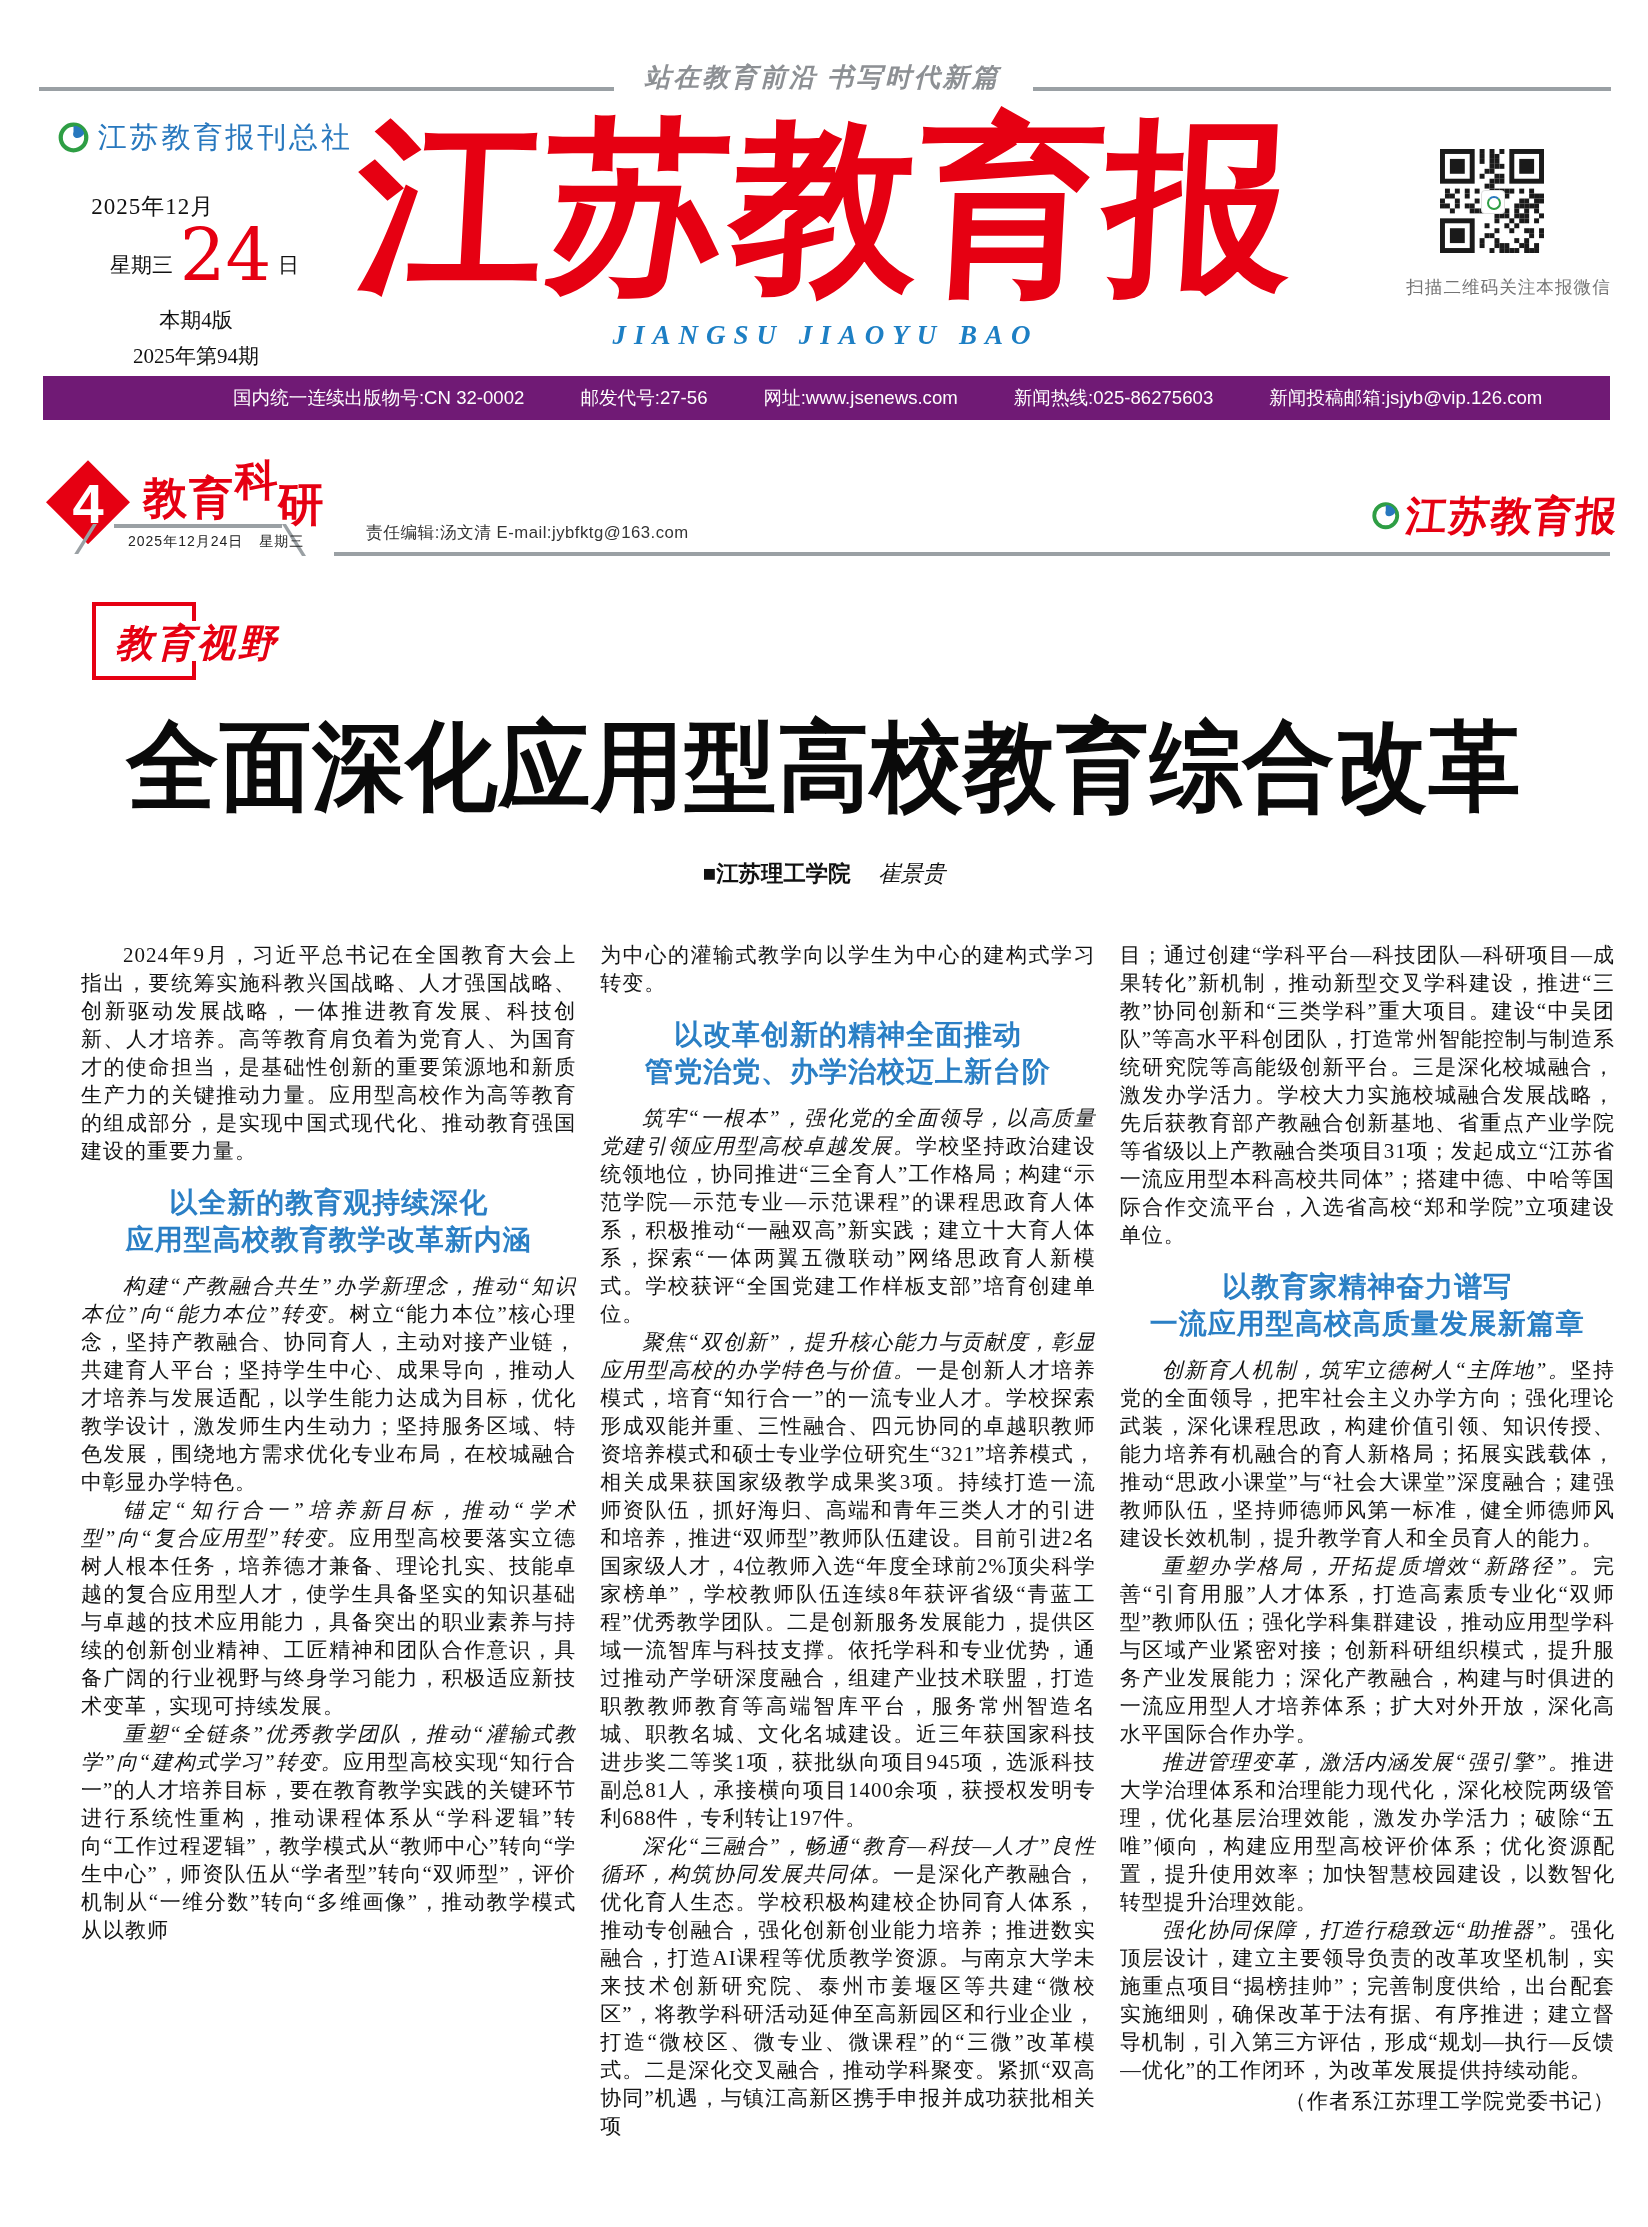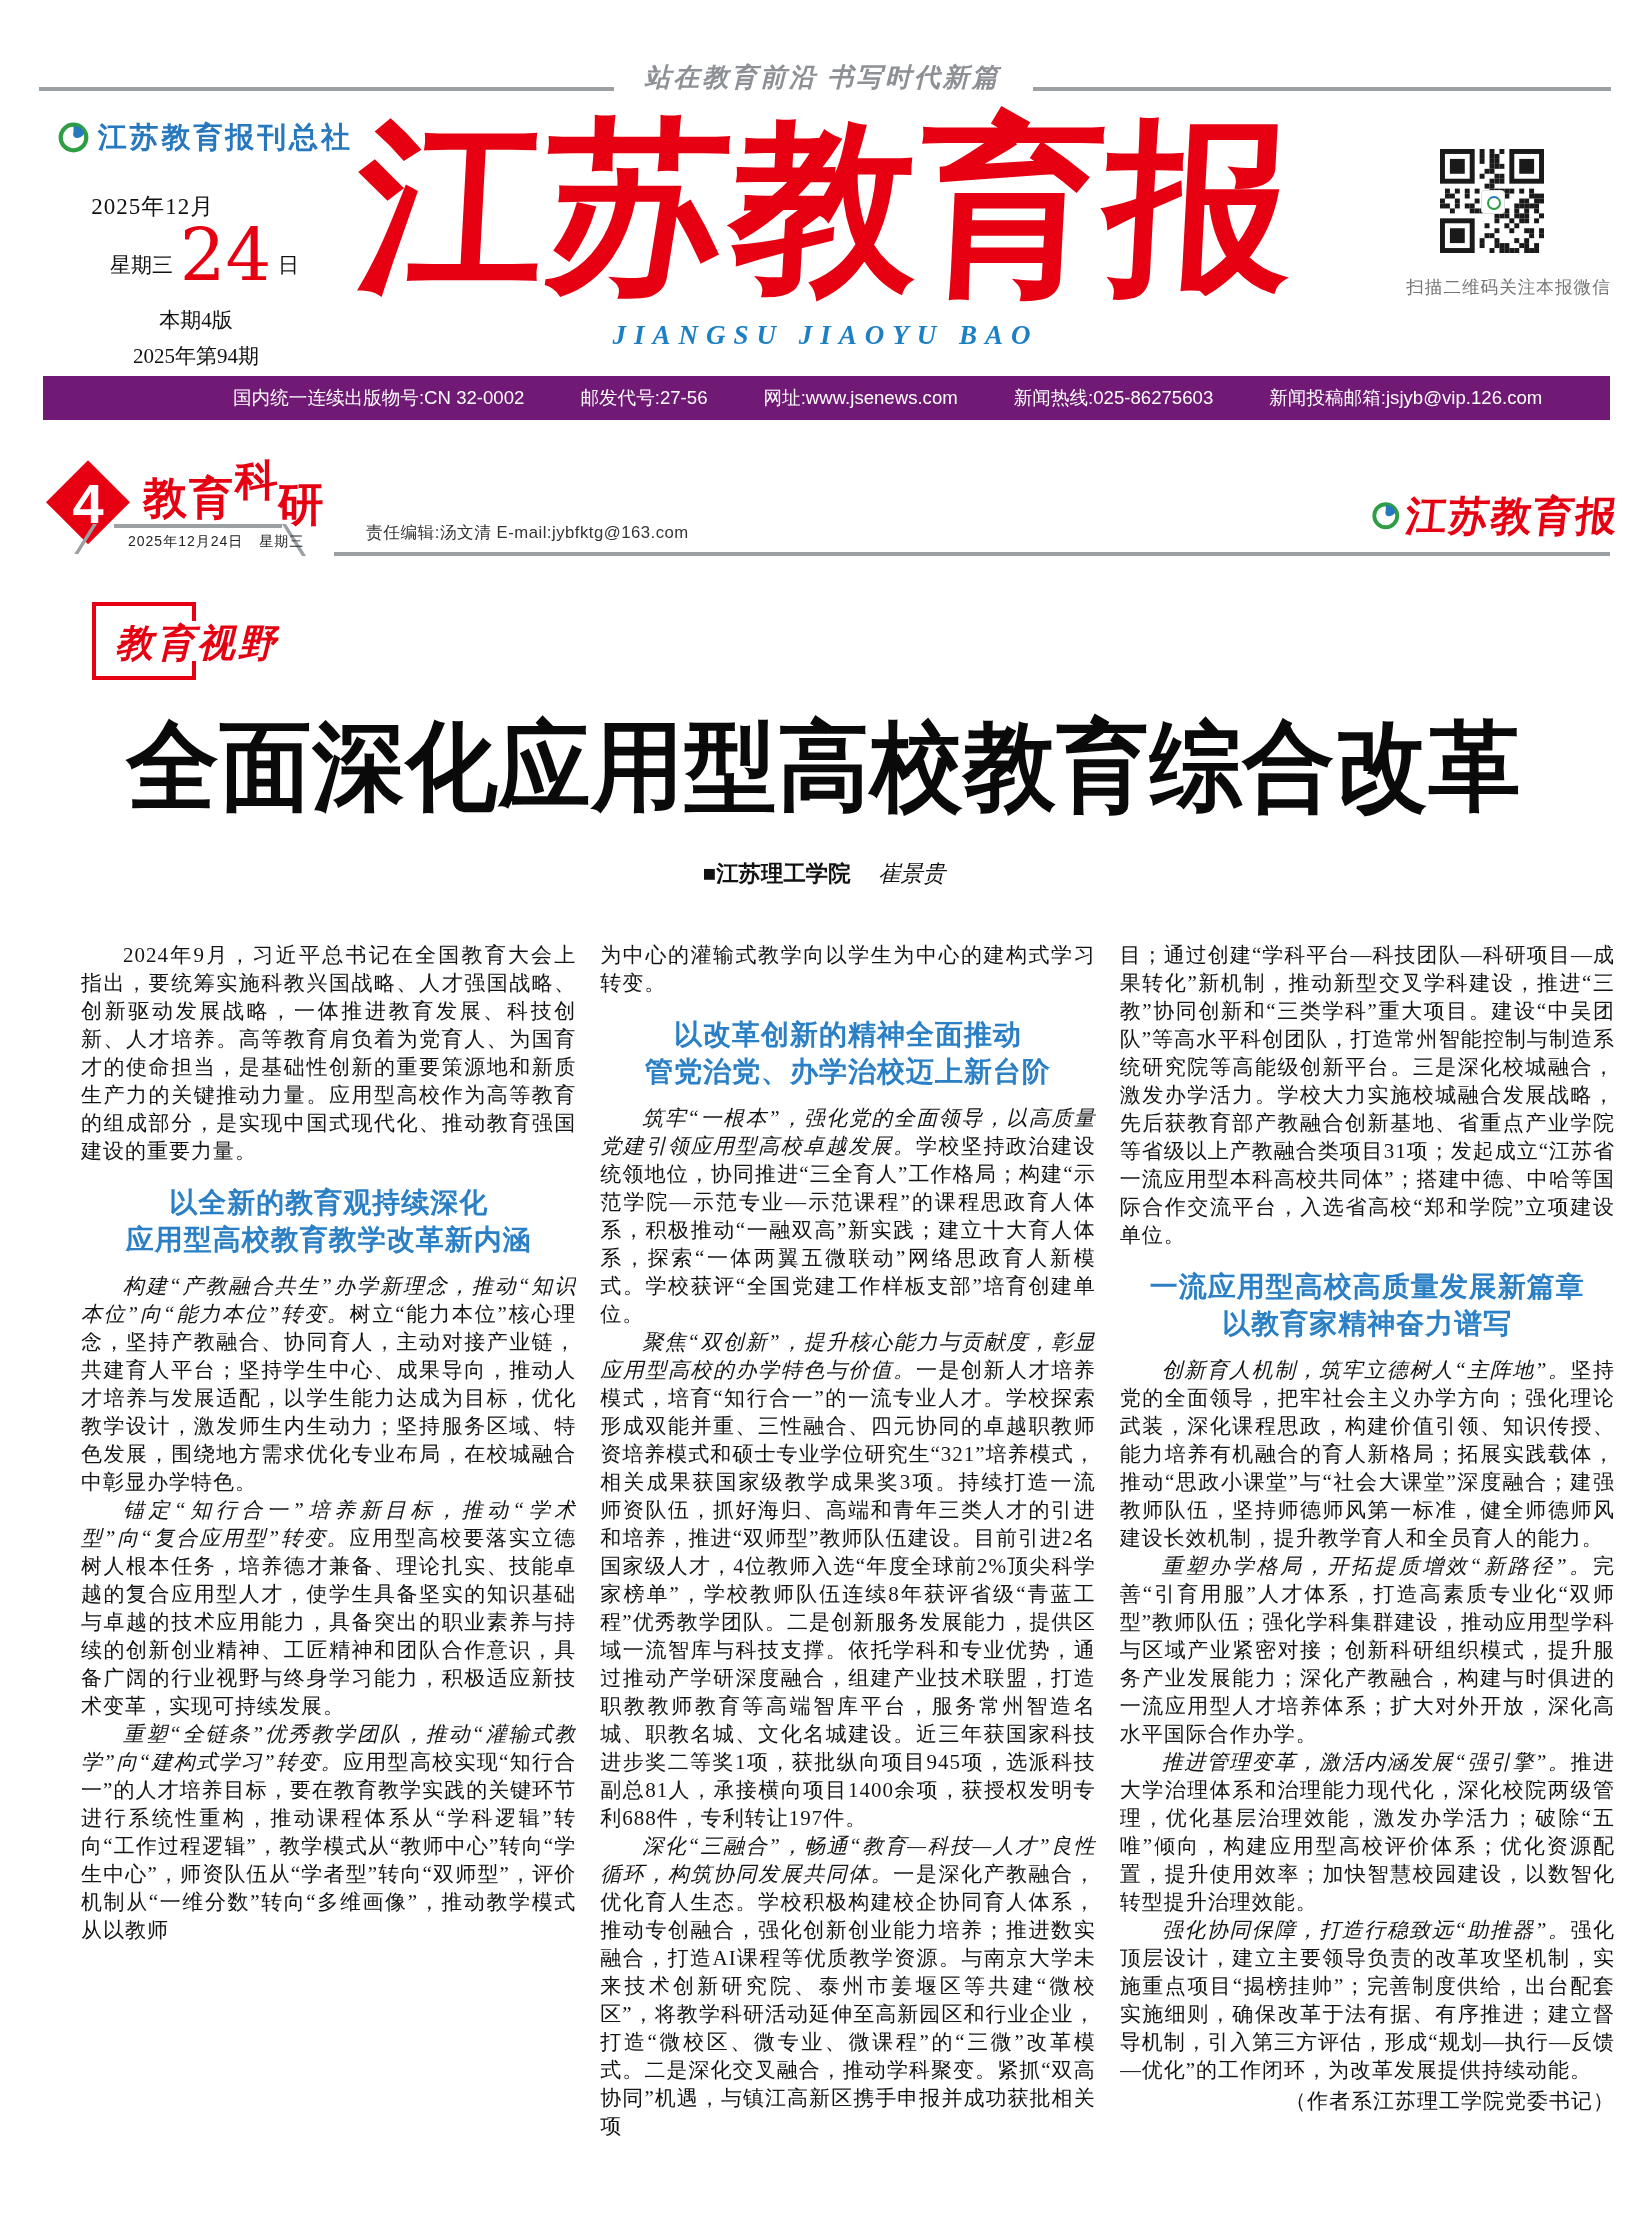--- a/index.html
+++ b/index.html
@@ -12,21 +12,21 @@
   .tagline .rule{position:absolute;top:30.5px;height:4.3px;background:#9aa0a4;}
   .rule-left{left:39px;width:575px;}
   .rule-right{left:1033px;width:578px;}
   .tagline .txt{
     position:absolute;top:3.8px;left:615px;width:415px;text-align:center;
     font-size:26px;font-weight:bold;font-style:italic;color:#8d9094;letter-spacing:2.9px;white-space:nowrap;
   }
   
   .publisher{position:absolute;left:56px;top:118px;display:flex;align-items:center;gap:6.7px;}
   .e-icon{display:inline-block;}
-  .publisher .name{font-size:29px;font-weight:bold;color:#2878be;letter-spacing:2.9px;}
+  .publisher .name{font-size:29px;font-weight:normal;color:#2878be;letter-spacing:2.9px;}
   
   .datebox{position:absolute;left:77px;top:191px;width:238px;text-align:center;}
   .datebox .l1{font-size:23px;text-align:left;padding-left:14.3px;letter-spacing:1px;}
   .datebox .l2{display:flex;justify-content:flex-start;align-items:flex-end;margin-top:2.9px;padding-left:33px;}
   .datebox .wk{font-size:21px;line-height:43px;}
   .datebox .day{font-size:72px;line-height:62px;color:#e60012;font-family:"DejaVu Serif",serif;margin:0 6.7px;}
   .datebox .suf{font-size:21px;line-height:43px;}
   .datebox .l3{font-size:21px;margin-top:19px;}
   .datebox .l4{font-size:21px;margin-top:8.6px;}
   .datebox .l5{font-size:26px;margin-top:7.6px;font-weight:500;}
@@ -349,22 +349,22 @@
           <div>以改革创新的精神全面推动</div>
           <div>管党治党、办学治校迈上新台阶</div>
         </div>
         <p class="body-p"><span class="lead">筑牢“一根本”，强化党的全面领导，以高质量党建引领应用型高校卓越发展。</span>学校坚持政治建设统领地位，协同推进“三全育人”工作格局；构建“示范学院—示范专业—示范课程”的课程思政育人体系，积极推动“一融双高”新实践；建立十大育人体系，探索“一体两翼五微联动”网络思政育人新模式。学校获评“全国党建工作样板支部”培育创建单位。</p>
         <p class="body-p"><span class="lead">聚焦“双创新”，提升核心能力与贡献度，彰显应用型高校的办学特色与价值。</span>一是创新人才培养模式，培育“知行合一”的一流专业人才。学校探索形成双能并重、三性融合、四元协同的卓越职教师资培养模式和硕士专业学位研究生“321”培养模式，相关成果获国家级教学成果奖3项。持续打造一流师资队伍，抓好海归、高端和青年三类人才的引进和培养，推进“双师型”教师队伍建设。目前引进2名国家级人才，4位教师入选“年度全球前2%顶尖科学家榜单”，学校教师队伍连续8年获评省级“青蓝工程”优秀教学团队。二是创新服务发展能力，提供区域一流智库与科技支撑。依托学科和专业优势，通过推动产学研深度融合，组建产业技术联盟，打造职教教师教育等高端智库平台，服务常州智造名城、职教名城、文化名城建设。近三年获国家科技进步奖二等奖1项，获批纵向项目945项，选派科技副总81人，承接横向项目1400余项，获授权发明专利688件，专利转让197件。</p>
         <p class="body-p"><span class="lead">深化“三融合”，畅通“教育—科技—人才”良性循环，构筑协同发展共同体。</span>一是深化产教融合，优化育人生态。学校积极构建校企协同育人体系，推动专创融合，强化创新创业能力培养；推进数实融合，打造AI课程等优质教学资源。与南京大学未来技术创新研究院、泰州市姜堰区等共建“微校区”，将教学科研活动延伸至高新园区和行业企业，打造“微校区、微专业、微课程”的“三微”改革模式。二是深化交叉融合，推动学科聚变。紧抓“双高协同”机遇，与镇江高新区携手申报并成功获批相关项</p>
       </div>
     <div class="column">
         <p class="body-p no-indent">目；通过创建“学科平台—科技团队—科研项目—成果转化”新机制，推动新型交叉学科建设，推进“三教”协同创新和“三类学科”重大项目。建设“中吴团队”等高水平科创团队，打造常州智能控制与制造系统研究院等高能级创新平台。三是深化校城融合，激发办学活力。学校大力实施校城融合发展战略，先后获教育部产教融合创新基地、省重点产业学院等省级以上产教融合类项目31项；发起成立“江苏省一流应用型本科高校共同体”；搭建中德、中哈等国际合作交流平台，入选省高校“郑和学院”立项建设单位。</p>
         <div class="sub-head">
+          <div>以教育家精神奋力谱写</div>
           <div>一流应用型高校高质量发展新篇章</div>
-          <div>以教育家精神奋力谱写</div>
         </div>
         <p class="body-p"><span class="lead">创新育人机制，筑牢立德树人“主阵地”。</span>坚持党的全面领导，把牢社会主义办学方向；强化理论武装，深化课程思政，构建价值引领、知识传授、能力培养有机融合的育人新格局；拓展实践载体，推动“思政小课堂”与“社会大课堂”深度融合；建强教师队伍，坚持师德师风第一标准，健全师德师风建设长效机制，提升教学育人和全员育人的能力。</p>
         <p class="body-p"><span class="lead">重塑办学格局，开拓提质增效“新路径”。</span>完善“引育用服”人才体系，打造高素质专业化“双师型”教师队伍；强化学科集群建设，推动应用型学科与区域产业紧密对接；创新科研组织模式，提升服务产业发展能力；深化产教融合，构建与时俱进的一流应用型人才培养体系；扩大对外开放，深化高水平国际合作办学。</p>
         <p class="body-p"><span class="lead">推进管理变革，激活内涵发展“强引擎”。</span>推进大学治理体系和治理能力现代化，深化校院两级管理，优化基层治理效能，激发办学活力；破除“五唯”倾向，构建应用型高校评价体系；优化资源配置，提升使用效率；加快智慧校园建设，以数智化转型提升治理效能。</p>
         <p class="body-p"><span class="lead">强化协同保障，打造行稳致远“助推器”。</span>强化顶层设计，建立主要领导负责的改革攻坚机制，实施重点项目“揭榜挂帅”；完善制度供给，出台配套实施细则，确保改革于法有据、有序推进；建立督导机制，引入第三方评估，形成“规划—执行—反馈—优化”的工作闭环，为改革发展提供持续动能。</p>
         <p class="body-p sig">（作者系江苏理工学院党委书记）</p>
       </div>
   </div>
 
 </div>

